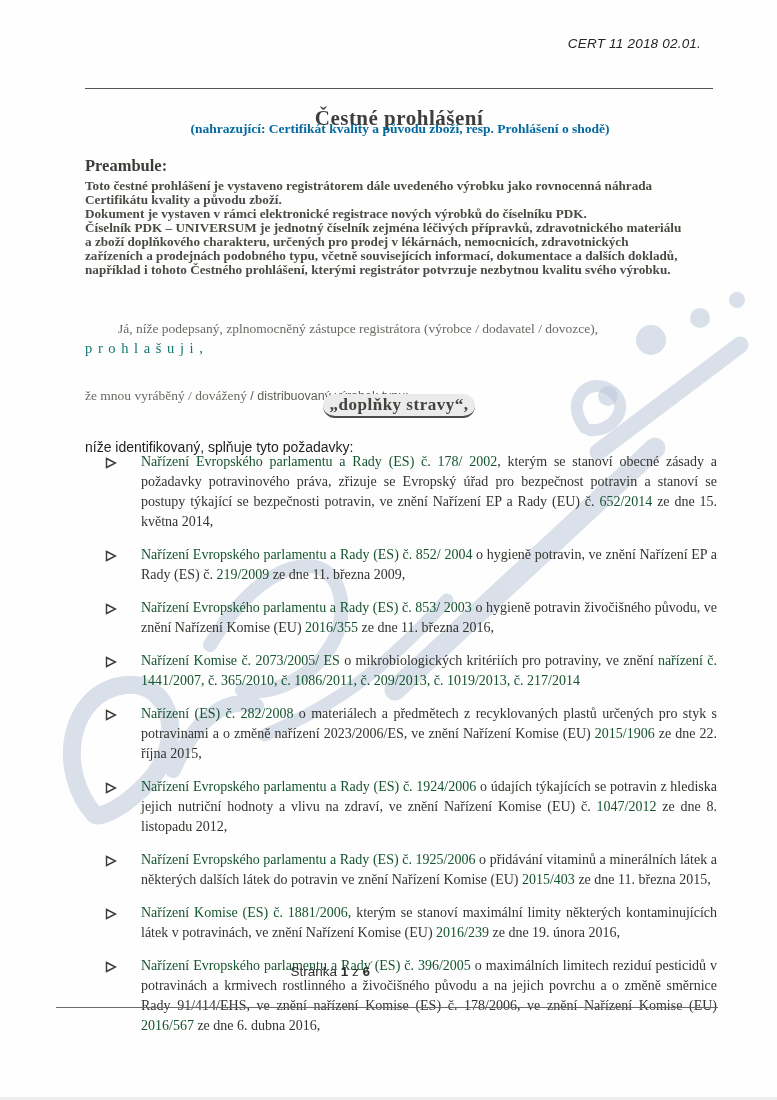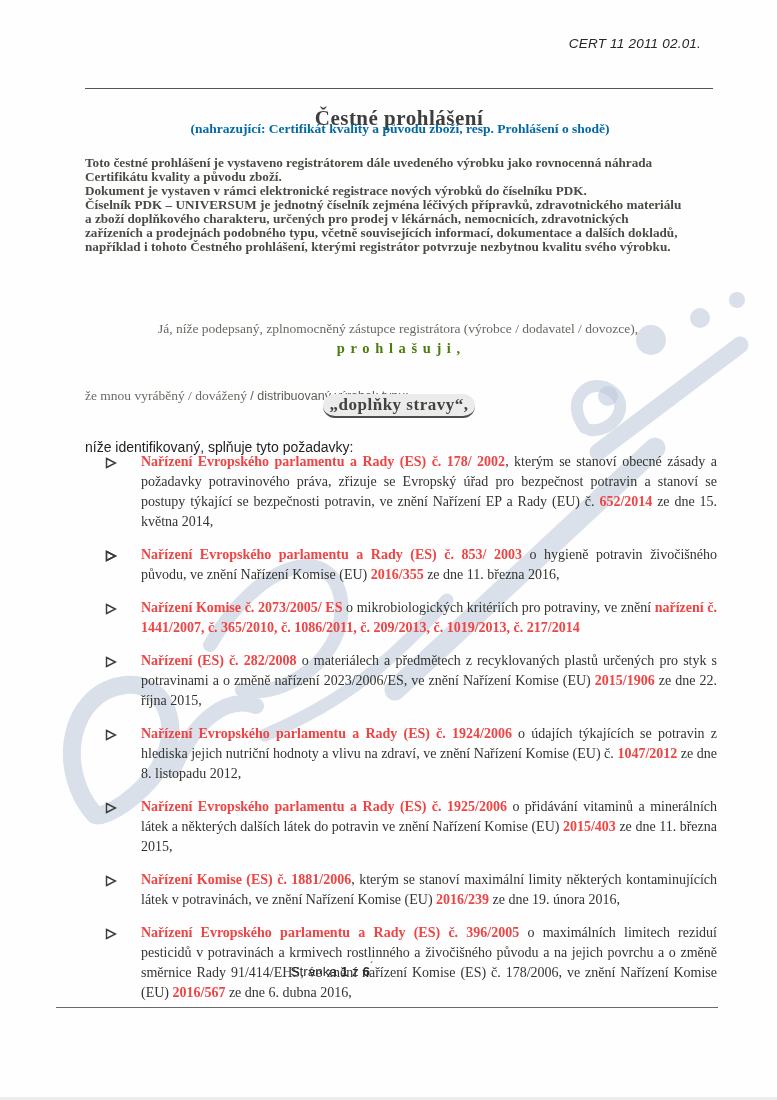--- a/index.html
+++ b/index.html
@@ -23,25 +23,25 @@
   }
   .doc-subtitle{
     position:absolute;top:121px;left:60px;width:680px;text-align:center;
     font-size:13.5px;font-weight:700;color:#0369a1;
   }
   .preamble{position:absolute;top:156px;left:85px;width:602px;}
   .preamble-heading{font-size:16.5px;font-weight:700;color:#3c3c38;margin:0 0 3px 0;}
   .preamble p{margin:0;font-size:13.2px;font-weight:700;color:#4b4b45;line-height:14px;}
   .intro{
     position:absolute;top:307px;left:118px;width:560px;
-    font-size:13.5px;color:#696963;text-align:center;
+    font-size:13.5px;color:#696963;
   }
   .verb{
-    position:absolute;top:340px;left:85px;width:628px;text-align:center;
-    font-size:14.5px;font-weight:700;color:#4d7c0f;letter-spacing:1px;
+    position:absolute;top:340px;left:85px;width:628px;text-align:left;
+    font-size:14.5px;font-weight:400;color:#0f766e;letter-spacing:1px;
   }
   .product-line{position:absolute;top:374px;left:85px;width:628px;font-size:13.5px;color:#6b6b65;}
   .product-line .sans{font-family:"Liberation Sans", sans-serif;font-size:12.5px;color:#5d5d58;}
   .product-type-wrap{position:absolute;top:394px;left:85px;width:628px;text-align:center;}
   .product-type{
     display:inline-block;font-size:17px;font-weight:700;color:#42423e;
     background:#ebebeb;padding:1px 7px;
     border-bottom:2px solid #4c4c48;letter-spacing:.5px;border-radius:12px;
   }
   .req-line{
@@ -50,21 +50,21 @@
   }
   .reg-list{
     position:absolute;top:452px;left:105px;width:612px;
     list-style:none;margin:0;padding:0;
   }
   .reg-item{
     position:relative;padding-left:36px;margin:0 0 13px 0;
     font-size:14px;line-height:20px;text-align:justify;color:#33332f;
   }
   .reg-item .bullet{position:absolute;left:0;top:3px;}
-  .reg-item .b{font-weight:700;color:#ef4444;}
+  .reg-item .b{font-weight:400;color:#14532d;}
   .footer-rule{position:absolute;top:1007px;left:56px;width:662px;height:0;
     border-top:1.2px solid #6a6a6a;}
   .footer-text{
     position:absolute;top:960px;left:0;width:664px;text-align:center;
     font-family:"Liberation Sans", sans-serif;font-size:13.5px;color:#2e2e2e;
   }
   .footer-text .b{font-weight:700;}
   .footer-text .accent{font-size:11px;vertical-align:6px;color:#2e2e2e;}
 </style>
 </head>
@@ -84,27 +84,28 @@
     </g>
     <g fill="#bcc8da" opacity="0.55">
       <circle cx="651" cy="340" r="15"></circle>
       <circle cx="608" cy="396" r="10"></circle>
       <circle cx="700" cy="318" r="10"></circle>
       <circle cx="737" cy="300" r="8"></circle>
     </g>
   </svg>
 
   <div class="layer">
-    <div class="doc-code">CERT 11 2011 02.01.</div>
+    <div class="doc-code">CERT 11 2018 02.01.</div>
     <div class="top-rule"></div>
 
     <h1 class="doc-title">Čestné prohlášení</h1>
     <div class="doc-subtitle">(nahrazující: Certifikát kvality a původu zboží, resp. Prohlášení o shodě)</div>
 
     <div class="preamble">
+      <div class="preamble-heading">Preambule:</div>
       <p>Toto čestné prohlášení je vystaveno registrátorem dále uvedeného výrobku jako rovnocenná náhrada Certifikátu kvality a původu zboží.</p>
       <p>Dokument je vystaven v rámci elektronické registrace nových výrobků do číselníku PDK.</p>
       <p>Číselník PDK – UNIVERSUM je jednotný číselník zejména léčivých přípravků, zdravotnického materiálu a zboží doplňkového charakteru, určených pro prodej v lékárnách, nemocnicích, zdravotnických zařízeních a prodejnách podobného typu, včetně souvisejících informací, dokumentace a dalších dokladů, například i tohoto Čestného prohlášení, kterými registrátor potvrzuje nezbytnou kvalitu svého výrobku.</p>
     </div>
 
     <p class="intro">Já, níže podepsaný, zplnomocněný zástupce registrátora (výrobce / dodavatel / dovozce),</p>
     <div class="verb">p r o h l a š u j i ,</div>
 
     <p class="product-line"><span>že mnou vyráběný / dovážený  </span><span class="sans">/ distribuovaný výrobek typu:</span></p>
 
@@ -113,21 +114,21 @@
     </div>
 
     <p class="req-line">níže identifikovaný, splňuje tyto požadavky:</p>
 
     <ul class="reg-list" id="regulations-list">
         <li class="reg-item"><span class="bullet"><svg width="12" height="12" viewBox="0 0 12 12">
               <path d="M1.5,1.5 L10.5,6 L1.5,10.5 Z" fill="none" stroke="#3a3a36" stroke-width="1.4" stroke-linejoin="miter"></path>
             </svg></span><span><span class="b">Nařízení Evropského parlamentu a Rady (ES) č. 178/ 2002</span><span>, kterým se stanoví obecné zásady a požadavky potravinového práva, zřizuje se Evropský úřad pro bezpečnost potravin a stanoví se postupy týkající se bezpečnosti potravin, ve znění Nařízení EP a Rady (EU) č. </span><span class="b">652/2014</span><span> ze dne 15. května 2014,</span></span></li>
         <li class="reg-item"><span class="bullet"><svg width="12" height="12" viewBox="0 0 12 12">
               <path d="M1.5,1.5 L10.5,6 L1.5,10.5 Z" fill="none" stroke="#3a3a36" stroke-width="1.4" stroke-linejoin="miter"></path>
-            </svg></span></li>
+            </svg></span><span><span class="b">Nařízení Evropského parlamentu a Rady (ES) č. 852/ 2004</span><span> o hygieně potravin, ve znění Nařízení EP a Rady (ES) č. </span><span class="b">219/2009</span><span> ze dne 11. března 2009,</span></span></li>
         <li class="reg-item"><span class="bullet"><svg width="12" height="12" viewBox="0 0 12 12">
               <path d="M1.5,1.5 L10.5,6 L1.5,10.5 Z" fill="none" stroke="#3a3a36" stroke-width="1.4" stroke-linejoin="miter"></path>
             </svg></span><span><span class="b">Nařízení Evropského parlamentu a Rady (ES) č. 853/ 2003</span><span> o hygieně potravin živočišného původu, ve znění Nařízení Komise (EU) </span><span class="b">2016/355</span><span> ze dne 11. března 2016,</span></span></li>
         <li class="reg-item"><span class="bullet"><svg width="12" height="12" viewBox="0 0 12 12">
               <path d="M1.5,1.5 L10.5,6 L1.5,10.5 Z" fill="none" stroke="#3a3a36" stroke-width="1.4" stroke-linejoin="miter"></path>
             </svg></span><span><span class="b">Nařízení Komise č. 2073/2005/ ES</span><span> o mikrobiologických kritériích pro potraviny, ve znění </span><span class="b">nařízení č. 1441/2007, č. 365/2010, č. 1086/2011, č. 209/2013, č. 1019/2013, č. 217/2014</span></span></li>
         <li class="reg-item"><span class="bullet"><svg width="12" height="12" viewBox="0 0 12 12">
               <path d="M1.5,1.5 L10.5,6 L1.5,10.5 Z" fill="none" stroke="#3a3a36" stroke-width="1.4" stroke-linejoin="miter"></path>
             </svg></span><span><span class="b">Nařízení (ES) č. 282/2008</span><span> o materiálech a předmětech z recyklovaných plastů určených pro styk s potravinami a o změně nařízení 2023/2006/ES, ve znění Nařízení Komise (EU) </span><span class="b">2015/1906</span><span> ze dne 22. října 2015,</span></span></li>
         <li class="reg-item"><span class="bullet"><svg width="12" height="12" viewBox="0 0 12 12">

